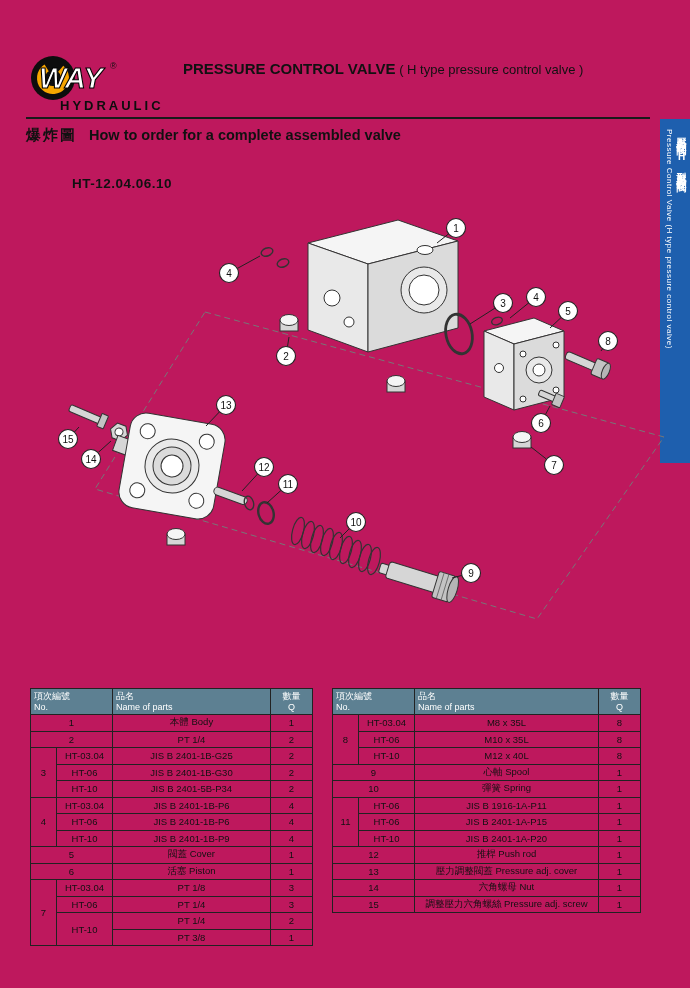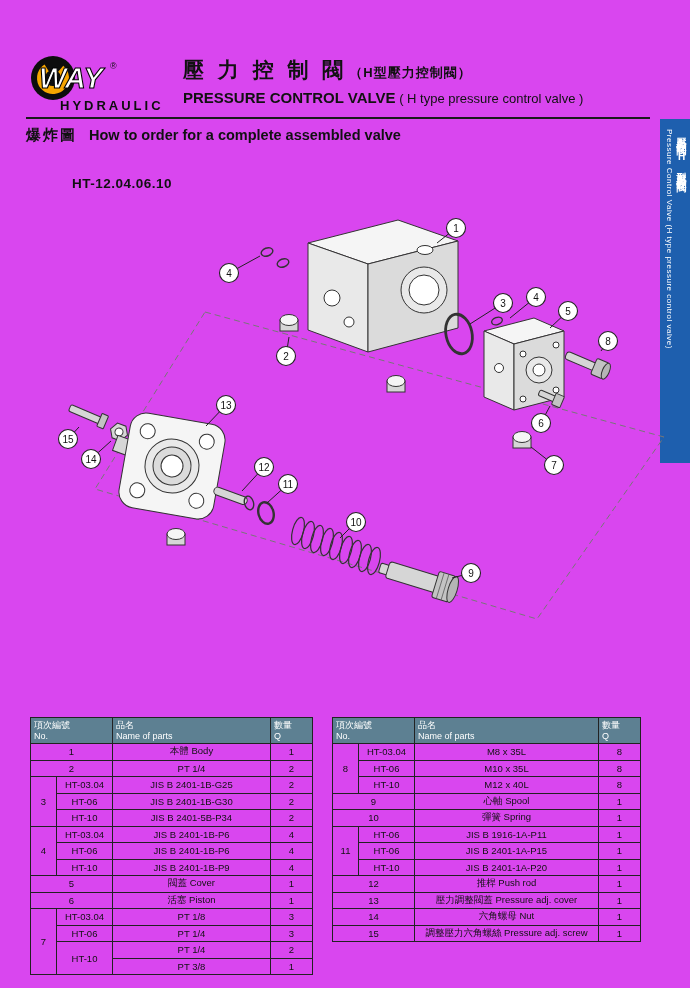--- a/index.html
+++ b/index.html
@@ -1,16 +1,16 @@
 <!DOCTYPE html>
 <html style="--banner-bg: #1e5fae; --th-bg: #5d8092; --logo-orange: #f7a600;"><head>
 <meta charset="utf-8">
 <style>
   html,body{margin:0;padding:0;background:#fff;}
-  #page{position:relative;width:690px;height:988px;background:#d946ef;overflow:hidden;
+  #page{position:relative;width:690px;height:988px;background:#be185d;overflow:hidden;
         font-family:"Liberation Sans","DejaVu Sans",sans-serif;color:#111;}
 
   
   .logo{position:absolute;left:26px;top:54px;width:160px;height:60px;}
   .logo-way{font-size:29px;font-weight:bold;font-style:italic;fill:#fff;stroke:#000;
             stroke-width:1.1;font-family:"Liberation Sans",sans-serif;}
   .logo-reg{font-size:9px;fill:#111;font-family:"Liberation Sans",sans-serif;}
   .logo-hyd{font-size:13px;font-weight:bold;letter-spacing:3px;fill:#0d0d0d;
             font-family:"Liberation Sans",sans-serif;}
   .swirl{stroke:var(--logo-orange,#f7a600);}
@@ -48,27 +48,27 @@
   .oring.thin{stroke-width:1.4;}
   .oring.big{stroke-width:2.8;}
   .spring ellipse{fill:none;stroke:#333;stroke-width:1.2;}
   .thread{stroke:#555;stroke-width:.7;}
   .dash polygon{fill:none;stroke:#777;stroke-width:1;stroke-dasharray:6 4;}
   .leader{stroke:#222;stroke-width:1;}
   .callout-circle{fill:#fff;stroke:#222;stroke-width:1.1;}
   .callout-num{font-size:10px;text-anchor:middle;fill:#111;font-family:"Liberation Sans",sans-serif;}
 
   
-  table.parts{position:absolute;border-collapse:collapse;table-layout:fixed;font-size:9.5px;margin-top:29px;}
+  table.parts{position:absolute;border-collapse:collapse;table-layout:fixed;font-size:9.5px;}
   #table-left{left:30px;top:688px;width:282px;}
   #table-right{left:332px;top:688px;width:308px;}
   table.parts th{background:var(--th-bg,#5d8092);color:#fff;font-weight:normal;
                  border:1px solid #222;padding:2px 3px;font-size:9px;line-height:10.5px;}
   th.th-left{text-align:left;}
-  th.th-qty{text-align:left;}
+  th.th-qty{text-align:center;}
   table.parts td{border:1px solid #222;padding:1px 3px;height:13.5px;overflow:hidden;
                  white-space:nowrap;}
   td.num{text-align:center;}
   td.qty{text-align:center;}
   td.variant,td.name{text-align:center;}
 </style>
 </head>
 <body>
 
 <div id="page">
@@ -77,23 +77,20 @@
     <svg width="170" height="60" viewBox="0 0 170 60">
       <circle cx="27" cy="24" r="22" fill="#0d0d0d"></circle>
       <circle class="swirl" cx="27" cy="24" r="12" fill="none" stroke-width="8" stroke-dasharray="60 16" transform="rotate(-50 27 24)"></circle>
       <text x="13" y="34" class="logo-way">WAY</text>
       <text x="84" y="15" class="logo-reg">®</text>
       <text x="34" y="56" class="logo-hyd">HYDRAULIC</text>
     </svg>
   </div>
 
   <div class="titles">
-    <div class="t1">
-      <span>壓 力 控 制 閥</span><span class="zhsub">（H型壓力控制閥）</span>
-    </div>
     <div class="t2">
       <span>PRESSURE CONTROL VALVE</span><span class="ensub"> ( H type pressure control valve )</span>
     </div>
   </div>
 
   <div class="rule"></div>
 
   <div class="section">
     <span class="s-zh">爆炸圖</span><span class="s-en">How to order for a complete assembled valve</span>
   </div>

